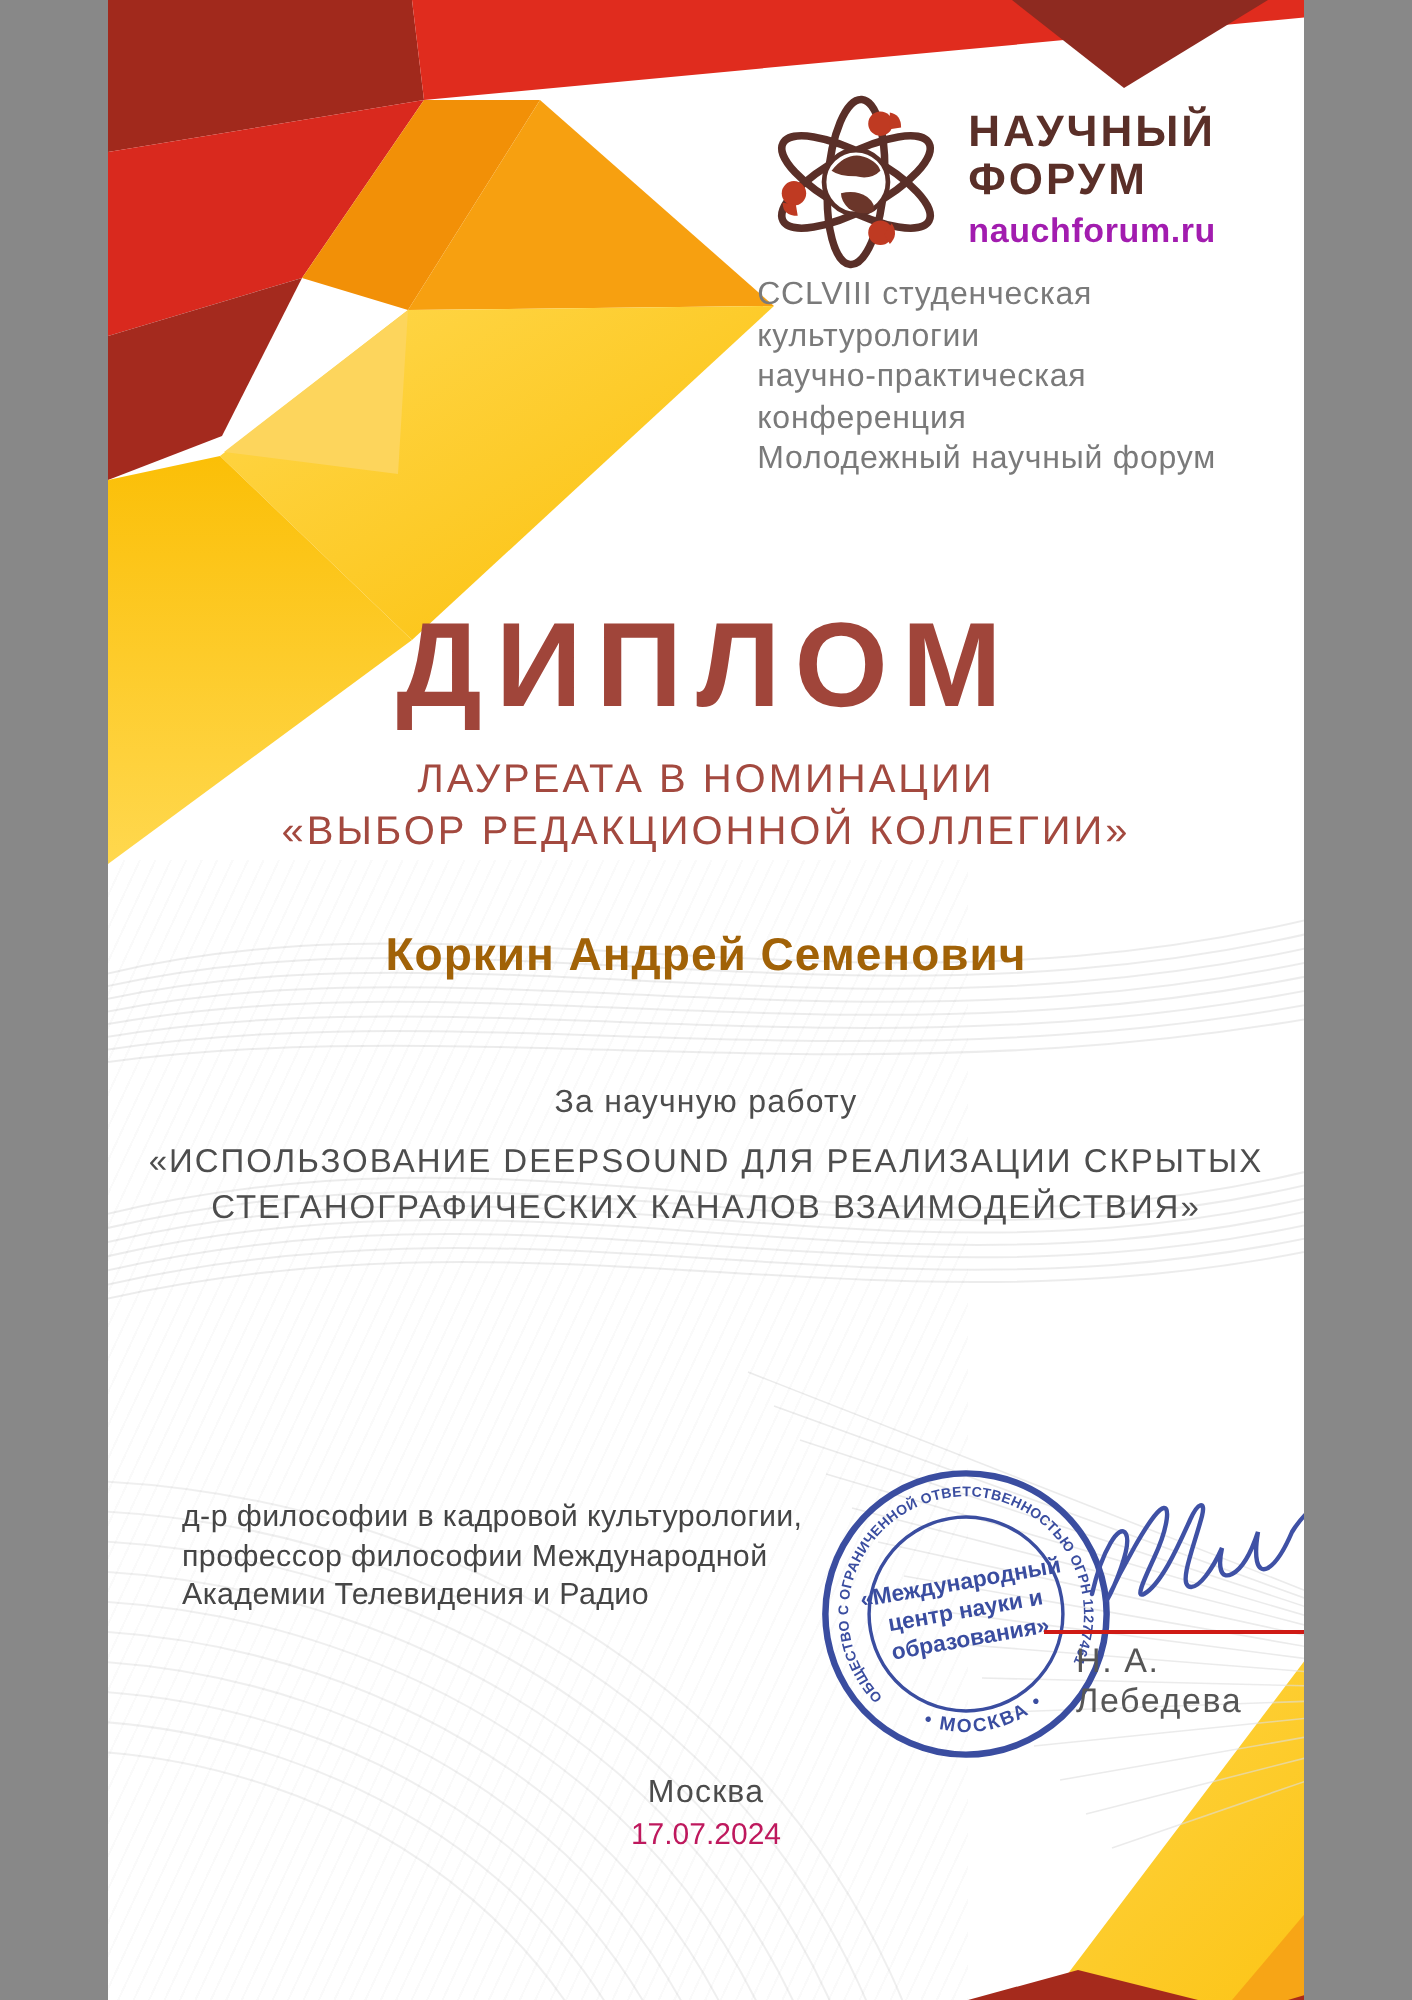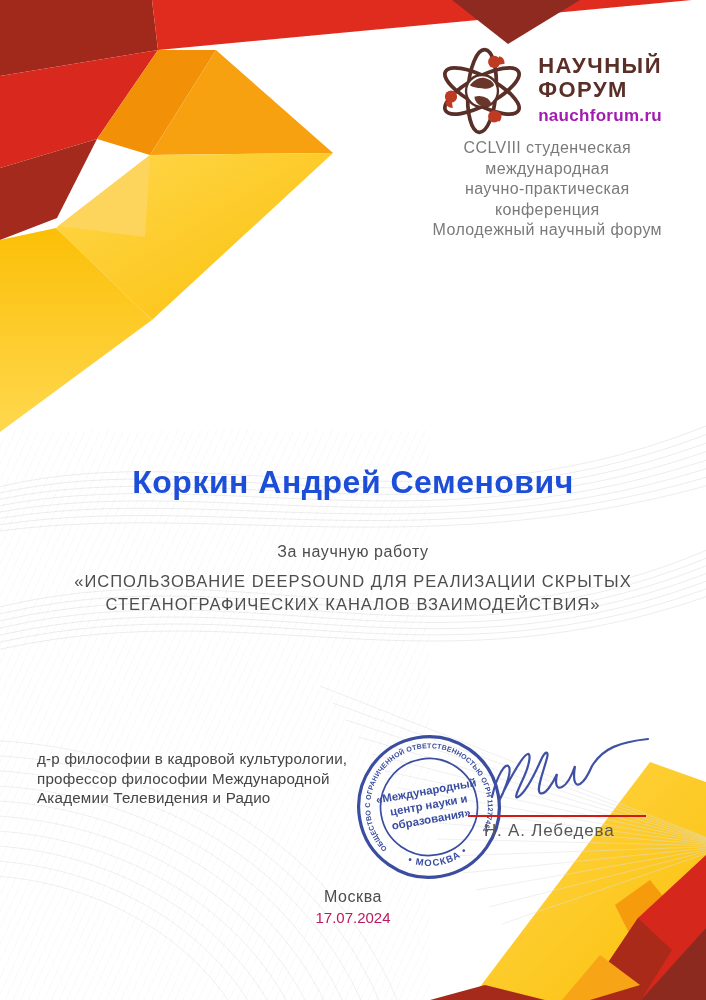--- a/index.html
+++ b/index.html
@@ -1,37 +1,37 @@
 <!DOCTYPE html>
 <html><head>
 <meta charset="utf-8">
 <style>
   html,body{margin:0;padding:0;background:#888;}
-  .page{position:relative;width:706px;height:1000px;margin:0 auto;background:#ffffff;
+  .page{position:relative;width:598px;height:1000px;margin:0 auto;background:#ffffff;
         overflow:hidden;font-family:"Liberation Sans",sans-serif;}
   svg{display:block;}
   .abs{position:absolute;}
   .decor{left:0;top:0;z-index:0;}
   .hatch{left:0;top:430px;width:430px;height:570px;z-index:0;
          background:repeating-linear-gradient(115deg,rgba(0,0,0,0.02) 0 1px,transparent 1px 7px);}
   
   .logo{top:44px;right:44px;display:flex;align-items:center;z-index:2;}
   .logo-icon{width:94px;height:94px;margin-right:9px;}
   .logo-text{line-height:24px;}
   .logo-title{font-size:22px;font-weight:bold;letter-spacing:1.5px;color:#5a2f28;}
   .logo-url{font-size:17px;font-weight:bold;color:#a21caf;margin-top:2px;letter-spacing:0.3px;}
   
-  .conf{top:138px;right:44px;text-align:center;color:#7a7a7a;font-size:16px;
+  .conf{top:138px;right:44px;text-align:left;color:#7a7a7a;font-size:16px;
         line-height:20.5px;letter-spacing:0.4px;z-index:2;}
   
   .title-block{left:0;right:0;top:298px;text-align:center;z-index:2;}
   .big-title{font-size:60px;font-weight:bold;letter-spacing:7px;color:#a0453a;}
   .award{font-size:20px;letter-spacing:1.5px;color:#a3493f;line-height:26px;margin-top:10px;}
-  .recipient{left:0;right:0;top:464px;text-align:center;font-size:32px;font-weight:bold;
-             letter-spacing:0.5px;color:#1d4ed8;z-index:2;}
+  .recipient{left:0;right:0;top:464px;text-align:center;font-size:23px;font-weight:bold;
+             letter-spacing:0.5px;color:#a16207;z-index:2;}
   .work{left:0;right:0;top:543px;text-align:center;color:#4d4d4d;z-index:2;}
   .work-label{font-size:16px;letter-spacing:0.6px;}
   .work-title{font-size:16.5px;letter-spacing:1px;line-height:23px;margin-top:9px;}
   
   .creds{left:37px;top:749px;font-size:15.2px;letter-spacing:0.2px;line-height:19.5px;
          color:#454545;z-index:2;}
   .stamp{left:353px;top:731px;width:152px;height:152px;z-index:2;}
   .sig-svg{left:440px;top:718px;z-index:3;}
   .signer{left:484px;top:821px;font-size:17px;color:#565656;letter-spacing:0.8px;z-index:3;}
   .footer{left:0;right:0;top:888px;text-align:center;z-index:2;}
@@ -148,26 +148,33 @@
     </svg>
     <div class="logo-text">
       <div class="logo-title">НАУЧНЫЙ</div>
       <div class="logo-title">ФОРУМ</div>
       <div class="logo-url">nauchforum.ru</div>
     </div>
   </div>
 
   <div class="abs conf">
     <div>CCLVIII студенческая</div>
-    <div>международная</div>
+    <div>культурологии</div>
     <div>научно-практическая</div>
     <div>конференция</div>
     <div>Молодежный научный форум</div>
   </div>
 
+  <div class="abs title-block">
+    <div class="big-title">ДИПЛОМ</div>
+    <div class="award">
+      <div>ЛАУРЕАТА В НОМИНАЦИИ</div>
+      <div>«ВЫБОР РЕДАКЦИОННОЙ КОЛЛЕГИИ»</div>
+    </div>
+  </div>
 
   <div class="abs recipient">Коркин Андрей Семенович</div>
 
   <div class="abs work">
     <div class="work-label">За научную работу</div>
     <div class="work-title">
       <div>«ИСПОЛЬЗОВАНИЕ DEEPSOUND ДЛЯ РЕАЛИЗАЦИИ СКРЫТЫХ</div>
       <div>СТЕГАНОГРАФИЧЕСКИХ КАНАЛОВ ВЗАИМОДЕЙСТВИЯ»</div>
     </div>
   </div>

